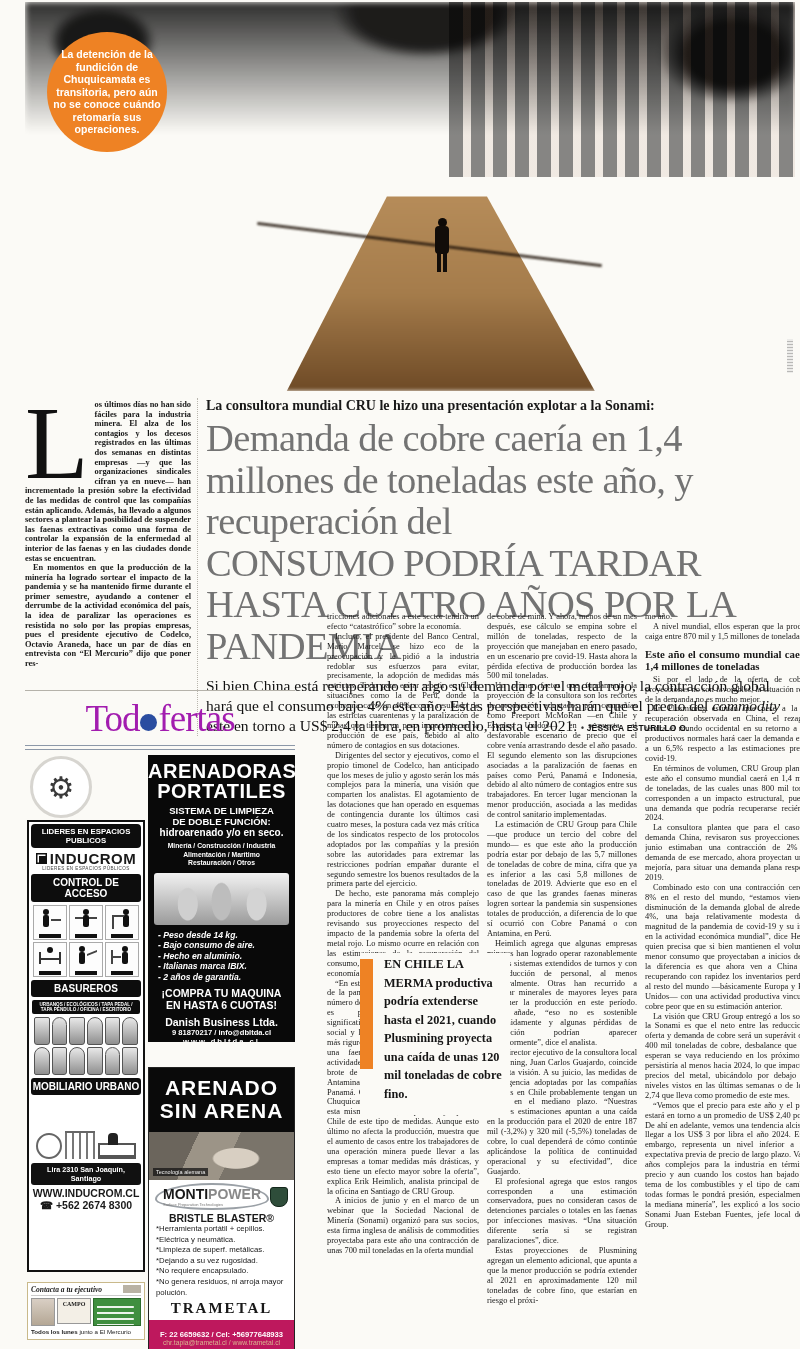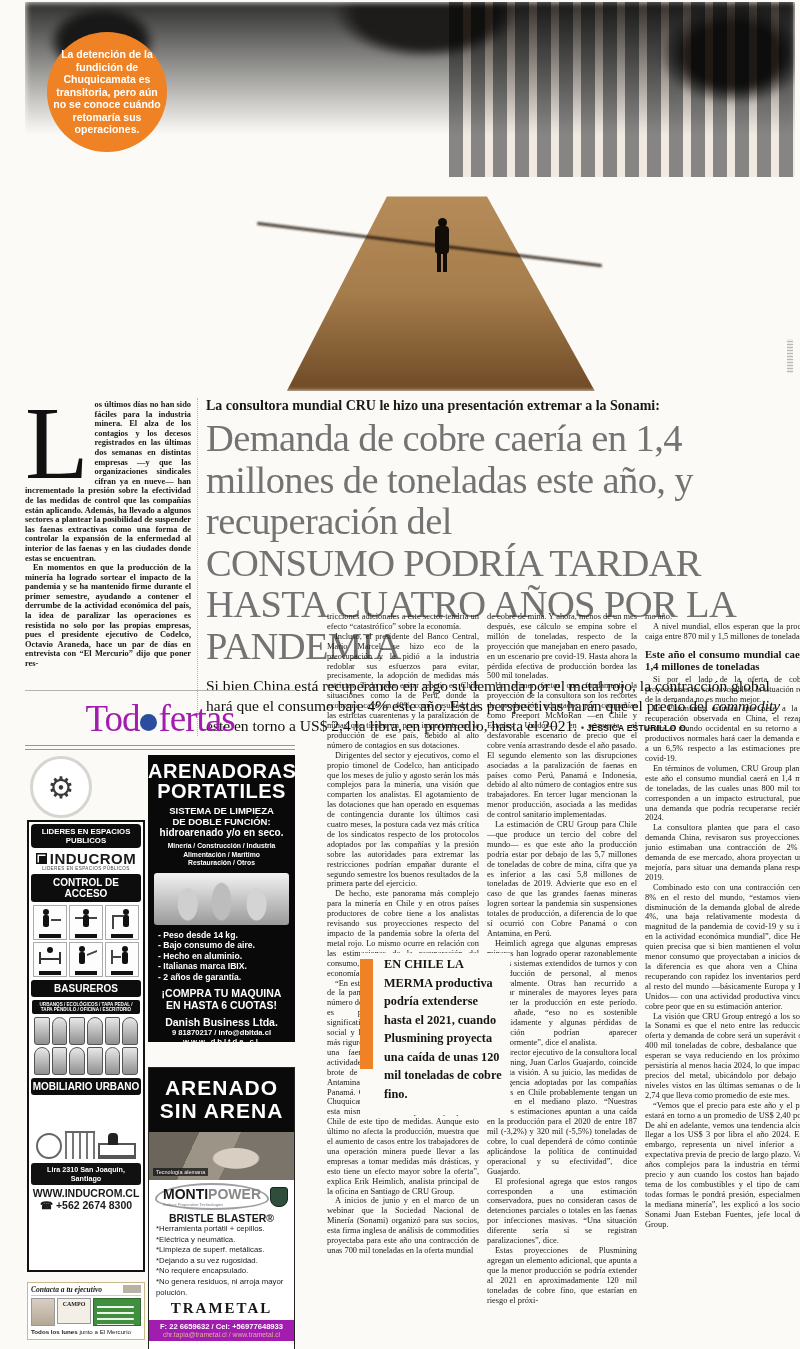--- a/index.html
+++ b/index.html
@@ -83,21 +83,21 @@
     text-align:center;font-family:"Liberation Sans",sans-serif;overflow:hidden;}
   .ad-arenadoras .t1{font-size:20px;font-weight:bold;letter-spacing:.5px;margin-top:6px;line-height:20px;}
   .ad-arenadoras .s1{font-size:9.5px;font-weight:bold;margin-top:4px;line-height:11px;}
   .ad-arenadoras .s3{font-size:10px;font-weight:bold;}
   .ad-arenadoras .sect{font-size:6.8px;font-weight:bold;margin-top:4px;line-height:8.5px;}
   .machines{height:52px;margin:5px 6px;background:
      radial-gradient(16px 26px at 25% 60%, #cfcfcf 60%, transparent 65%),
      radial-gradient(16px 30px at 50% 55%, #bdbdbd 60%, transparent 65%),
      radial-gradient(16px 26px at 76% 60%, #d4d4d4 60%, transparent 65%),
      linear-gradient(180deg,#f2f2f2,#9a9a9a);border-radius:3px;}
-  .ad-arenadoras .b{font-size:8.6px;font-weight:bold;text-align:left;margin:0 0 0 10px;line-height:10.5px;}
+  .ad-arenadoras .b{font-size:8.6px;font-weight:bold;text-align:left;margin:0 0 0 10px;line-height:10.5px;font-style:italic;}
   .ad-arenadoras .promo{font-size:10.5px;font-weight:bold;margin-top:5px;line-height:12px;}
   .ad-arenadoras .promo .hl{color:#fff;}
   .ad-arenadoras .company{font-size:10.5px;font-weight:bold;margin-top:5px;}
   .ad-arenadoras .phone{font-size:7.6px;font-weight:bold;}
   .ad-arenadoras .web{font-size:7.6px;font-weight:bold;letter-spacing:2px;}
 
   .ad-inducrom{position:absolute;left:27px;top:820px;width:118px;height:452px;background:#fff;border:2px solid #111;
     box-sizing:border-box;font-family:"Liberation Sans",sans-serif;text-align:center;overflow:hidden;}
   .blkhdr{background:#0d0d0d;color:#fff;font-weight:bold;}
   .ad-inducrom .h1{font-size:7.8px;padding:3px 0;border-radius:4px;margin:2px;}
@@ -133,21 +133,21 @@
   .adphoto .cap{position:absolute;left:4px;bottom:4px;background:rgba(20,20,20,.75);color:#eee;font-size:5.5px;padding:1px 3px;}
   .montirow{display:flex;align-items:center;justify-content:space-between;padding:3px 6px 0;}
   .swoosh{border:2px solid #9aa0a6;border-radius:50% 50% 50% 50%/60% 60% 40% 40%;padding:1px 6px;}
   .monti{font-size:14px;font-weight:bold;}
   .monti .pw{color:#888;}
   .montisub{font-size:4px;color:#777;}
   .shield{width:16px;height:18px;background:#2e4d3a;border-radius:3px 3px 8px 8px;border:1px solid #14281c;}
   .bristle{text-align:center;font-size:10.5px;font-weight:bold;margin-top:2px;}
   .ad-trametal .bl{font-size:7.8px;line-height:10.6px;margin-left:7px;}
   .tra{font-family:"Liberation Serif",serif;text-align:center;font-size:15px;font-weight:bold;letter-spacing:2px;margin-top:2px;}
-  .ad-trametal .foot{background:#a21caf;text-align:center;padding:2px 0 3px;margin-top:3px;}
+  .ad-trametal .foot{background:#be185d;text-align:center;padding:10px 0 3px;margin-top:3px;}
   .ad-trametal .f1{color:#fff;font-size:7.6px;font-weight:bold;}
   .ad-trametal .f2{color:#d9b48f;font-size:6.8px;}
 
   .ad-campo{position:absolute;left:27px;top:1282px;width:118px;height:58px;background:#fff;border:1px solid #c9b98a;
     box-sizing:border-box;font-family:"Liberation Serif",serif;overflow:hidden;padding:2px 3px;}
   .ad-campo .chead{font-style:italic;font-weight:bold;font-size:7.5px;border-bottom:1px solid #ccc;padding-bottom:1px;display:flex;justify-content:space-between;}
   .chip{width:18px;height:8px;background:#b9b2a4;}
   .camporow{display:flex;gap:2px;margin-top:2px;}
   .thumb{width:22px;height:26px;background:linear-gradient(180deg,#d9cfc4,#b4a795);border:1px solid #999;}
   .campomast{width:34px;height:26px;background:#f3efe6;border:1px solid #999;font-size:6px;font-weight:bold;text-align:center;padding-top:2px;box-sizing:border-box;}
@@ -177,21 +177,21 @@
     <div class="photo-credit"></div>
   </div>
 
   <div class="intro">
     <span class="dropcap">L</span>
     <p>os últimos días no han sido fáciles para la industria minera. El alza de los contagios y los decesos registrados en las últimas dos semanas en distintas empresas —y que las organizaciones sindicales cifran ya en nueve— han incrementado la presión sobre la efectividad de las medidas de control que las compañías están aplicando. Además, ha llevado a algunos sectores a plantear la posibilidad de suspender las faenas extractivas como una forma de controlar la expansión de la enfermedad al interior de las faenas y en las ciudades donde estas se encuentran.</p>
     <p>En momentos en que la producción de la minería ha logrado sortear el impacto de la pandemia y se ha mantenido firme durante el primer semestre, ayudando a contener el derrumbe de la actividad económica del país, la idea de paralizar las operaciones es resistida no solo por las propias empresas, pues el presidente ejecutivo de Codelco, Octavio Araneda, hace un par de días en entrevista con “El Mercurio” dijo que poner res-</p>
   </div>
 
   <div class="hblock">
-    <p class="kicker">La consultora mundial CRU le hizo una presentación extremar a la Sonami:</p>
+    <p class="kicker">La consultora mundial CRU le hizo una presentación explotar a la Sonami:</p>
     <h1 class="headline"><span>Demanda de cobre caería en 1,4 millones de toneladas este año, y recuperación del</span><br><span>CONSUMO PODRÍA TARDAR HASTA CUATRO AÑOS POR LA PANDEMIA</span></h1>
     <div class="deck"><span>Si bien China está recuperando en algo su demanda por el metal rojo, la contracción global hará que el consumo baje 4% este año. Estas perspectivas harán que el precio del </span><span class="it">commodity</span><span> esté en torno a US$ 2,4 la libra, en promedio, hasta el 2021. </span><span class="byline"><span class="dot">•</span> <span>JÉSSICA ESTURILLO O.</span></span></div>
   </div>
 
   <div class="bcol col-a">
     <p>tricciones adicionales a este sector tendría un efecto “catastrófico” sobre la economía.</p>
     <p>Incluso, el presidente del Banco Central, Mario Marcel, se hizo eco de la preocupación y le pidió a la industria redoblar sus esfuerzos para evitar, precisamente, la adopción de medidas más estrictas. Todo para evitar repetir en Chile situaciones como la de Perú, donde la economía cayó un 40% como resultado de las estrictas cuarentenas y la paralización de minas que tienen un peso importante en la producción de ese país, debido al alto número de contagios en sus dotaciones.</p>
     <p>Dirigentes del sector y ejecutivos, como el propio timonel de Codelco, han anticipado que los meses de julio y agosto serán los más complejos para la minería, una visión que comparten los analistas. El agotamiento de las dotaciones que han operado en esquemas de contingencia durante los últimos casi cuatro meses, la postura cada vez más crítica de los sindicatos respecto de los protocolos adoptados por las compañías y la presión sobre las autoridades para extremar las restricciones podrían empañar durante el segundo semestre los buenos resultados de la primera parte del ejercicio.</p>
     <p>De hecho, este panorama más complejo para la minería en Chile y en otros países productores de cobre tiene a los analistas revisando sus proyecciones respecto del impacto de la pandemia sobre la oferta del metal rojo. Lo mismo ocurre en relación con las estimaciones de la recuperación del consumo, a la luz del deterioro global de la economía.</p>
     <p>“En estas semanas, con el empeoramiento de la pandemia en Chile y el aumento del número de trabajadores mineros contagiados, es probable que aumenten significativamente, pues el distanciamiento social y los controles deben volver mucho más rigurosos. Además, está el riesgo de que una faena importante deba suspender actividades si es que no logra controlar un brote de covid-19, como fue el caso de Antamina en Perú, o de Cobre Panamá, en Panamá. Codelco suspendió la fundición de Chuquicamata y parcialmente la refinería de esta misma división, el primer ejemplo en Chile de este tipo de medidas. Aunque esto último no afecta la producción, muestra que el aumento de casos entre los trabajadores de una operación minera puede llevar a las empresas a tomar medidas más drásticas, y esto tiene un efecto mayor sobre la oferta”, explica Erik Heimlich, analista principal de la oficina en Santiago de CRU Group.</p>

